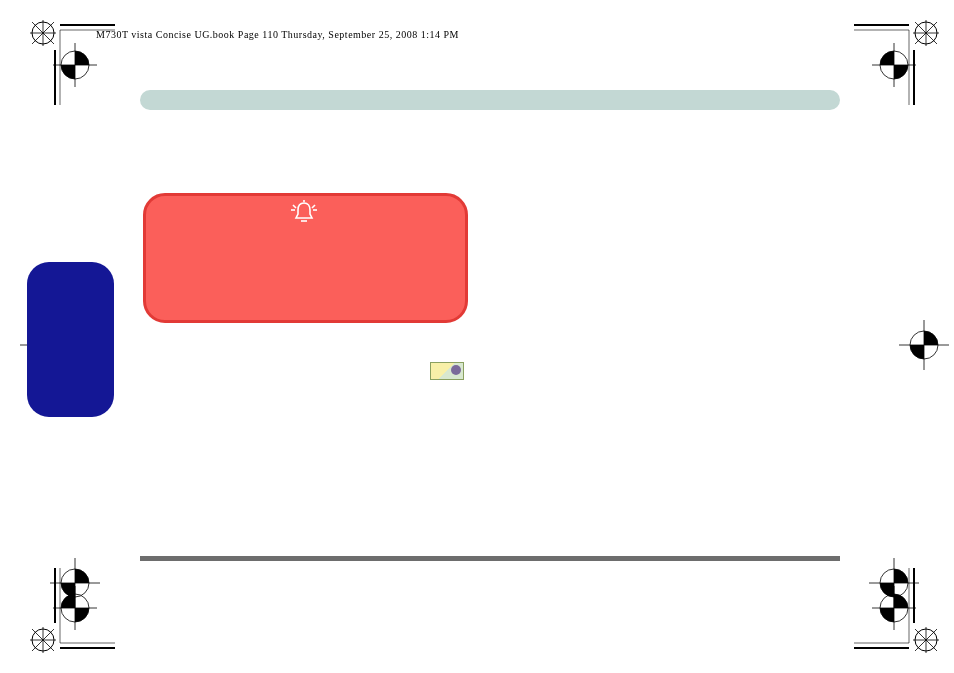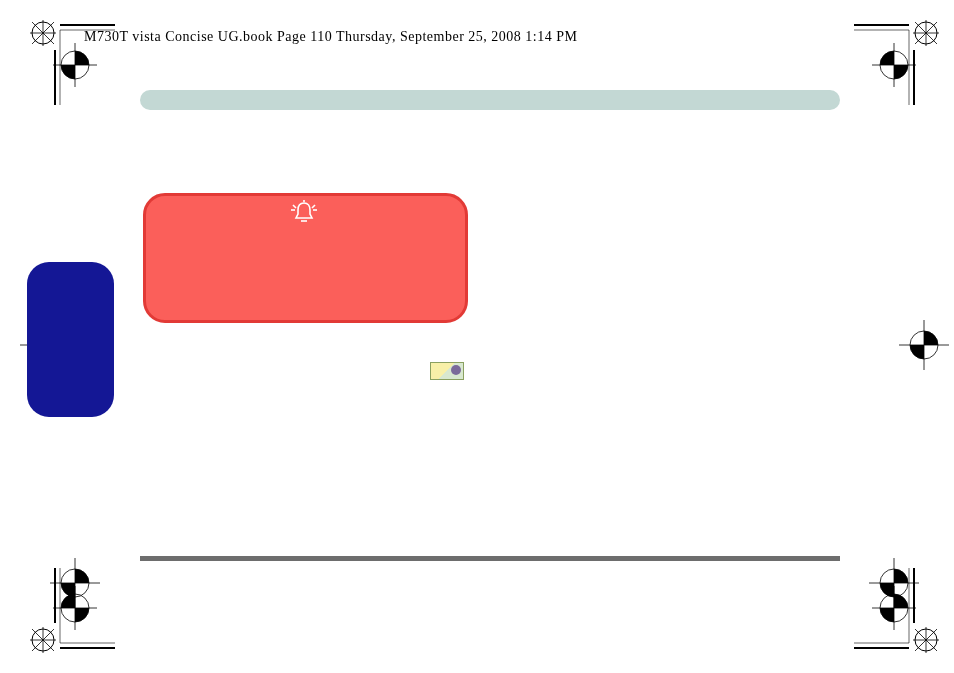--- a/index.html
+++ b/index.html
@@ -30,22 +30,22 @@
       height: 50px;
     }
     .side-mark.left  { top: 320px; left: 20px; }
     .side-mark.right { top: 320px; right: 5px; }
     .side-mark.bottom-left-extra  { bottom: 65px; left: 50px; }
     .side-mark.bottom-right-extra { bottom: 65px; right: 35px; }
 
     .header-line {
       position: absolute;
       top: 29px;
-      left: 84px;
-      font-size: 14px;
+      left: 96px;
+      font-size: 10px;
       letter-spacing: 0.5px;
       color: #000;
     }
 
     .header-pill {
       position: absolute;
       top: 90px;
       left: 140px;
       width: 700px;
       height: 20px;

